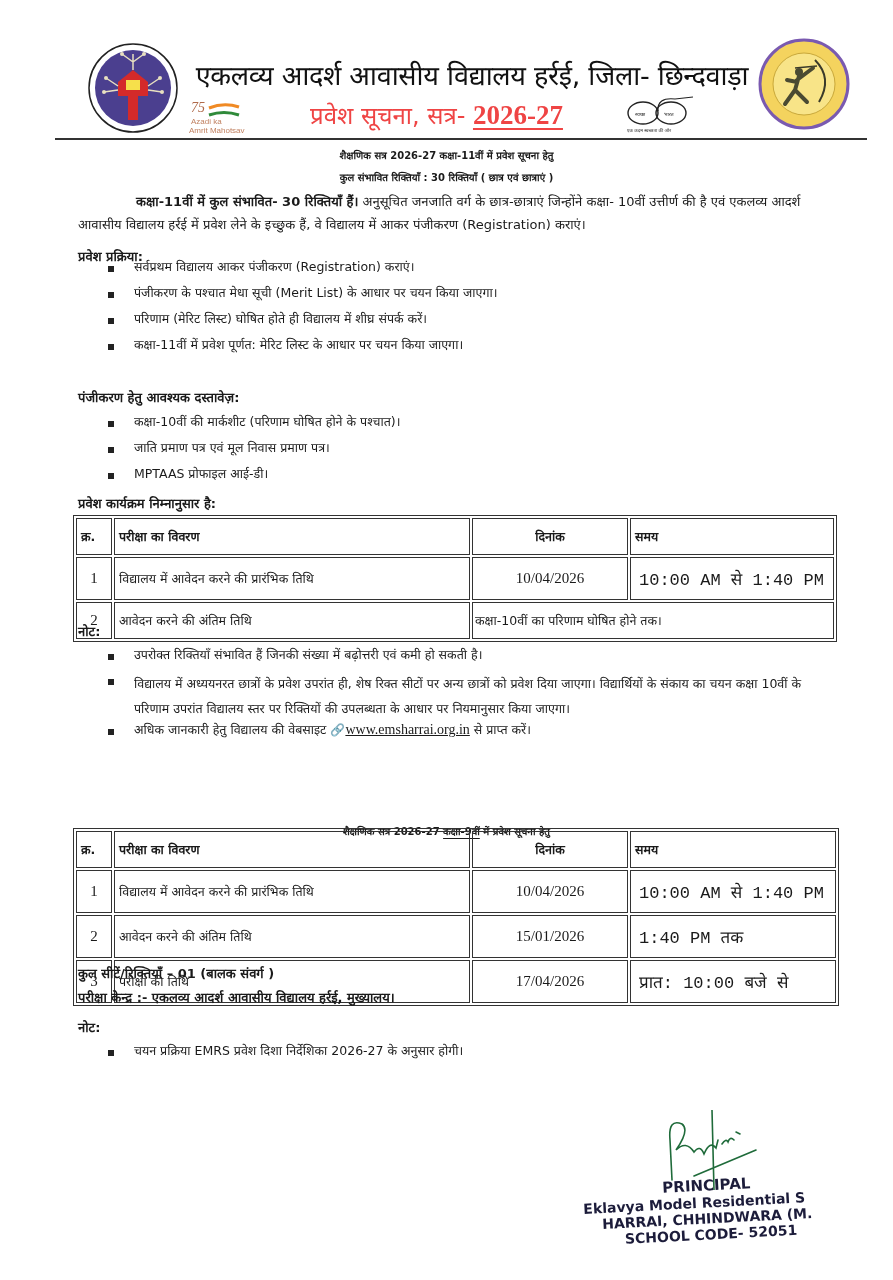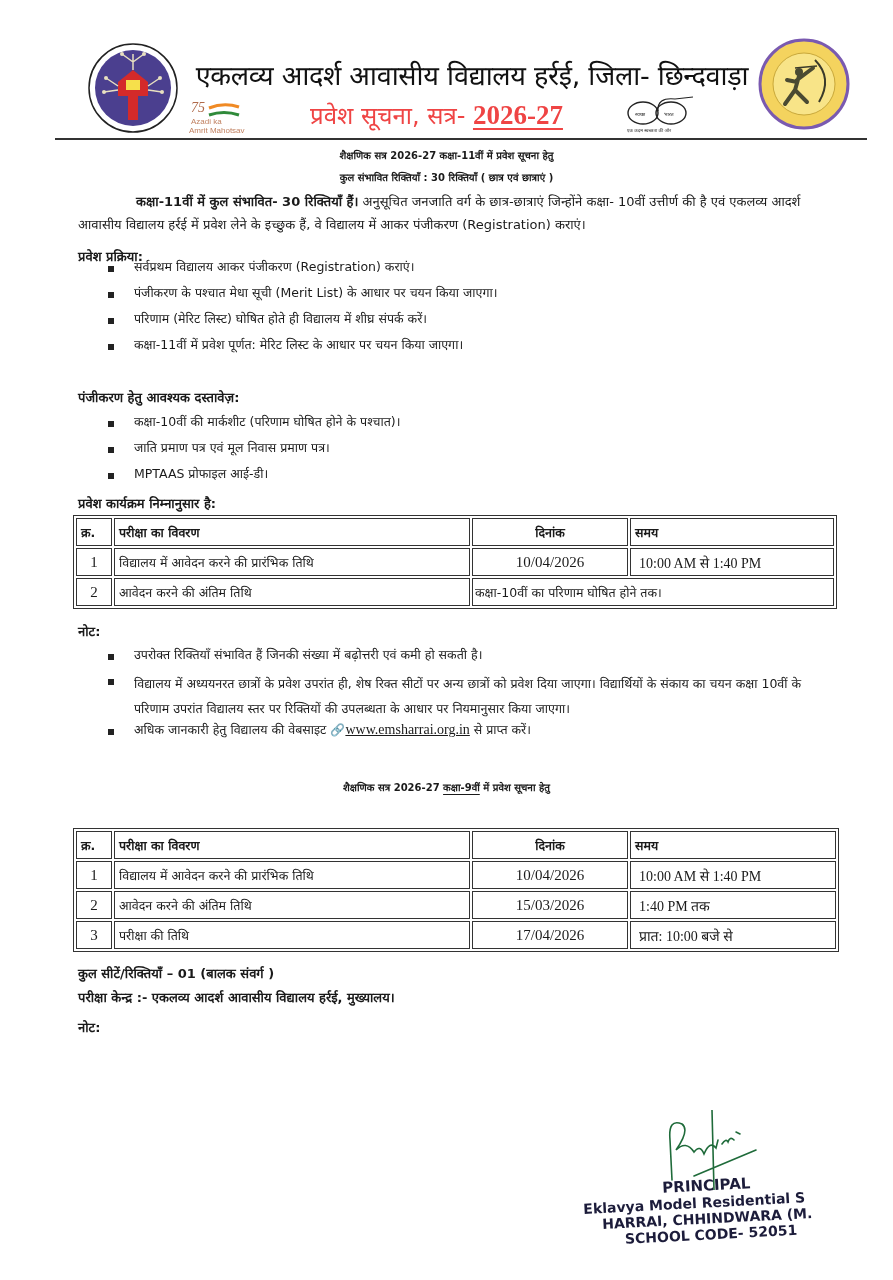--- a/index.html
+++ b/index.html
@@ -51,29 +51,29 @@
   .latin { font-family: "Liberation Serif", serif; font-size: 14px; }
   .link { text-decoration: underline; color: #1a1a1a; }
   .link-icon { display: inline-block; width: 12px; font-size: 12px; margin-right: 3px; }
 
   
   table.sched {
     position: absolute; border-collapse: separate; border-spacing: 2px;
     border: 1.5px solid #333;
   }
   table.sched td, table.sched th {
-    border: 1.5px solid #333; height: 28px; padding: 0 4px;
+    border: 1.5px solid #333; height: 28px; padding: 9px 4px;
     font-family: "DejaVu Sans", sans-serif; font-size: 12.5px; font-weight: normal; color: #1a1a1a;
     vertical-align: middle;
   }
   table.sched th { font-weight: bold; text-align: left; }
   table.sched th.c-date { text-align: center; }
   table.sched td.c-num { text-align: center; font-family: "Liberation Serif", serif; font-size: 15px; }
   table.sched td.c-date { text-align: center; font-family: "Liberation Serif", serif; font-size: 15px; }
-  table.sched td.c-time { font-family: Liberation Serif, serif; font-size: 14px; padding-left: 8px; }
+  table.sched td.c-time { font-family: Liberation Mono, monospace; font-size: 17px; padding-left: 8px; }
 
   
   .signature { position: absolute; left: 660px; top: 1110px; width: 120px; height: 80px; }
   .sign-block {
     position: absolute; left: 582px; top: 1183px; width: 240px;
     font-family: "DejaVu Sans", sans-serif; font-weight: bold; color: #1c1c3a; transform: rotate(-3deg);
     transform-origin: left top;
   }
   .sign-block div { white-space: nowrap; }
   .sign-principal { padding-left: 80px; font-size: 15px; }
@@ -179,57 +179,58 @@
 
 <div class="section-label" style="top:622px;">नोट:</div>
 <ul class="bullets" style="left:108px; top:646px; width:730px;">
   <li style="height:25px;">उपरोक्त रिक्तियाँ संभावित हैं जिनकी संख्या में बढ़ोत्तरी एवं कमी हो सकती है।</li>
   <li style="height:50px; line-height:25px;">विद्यालय में अध्ययनरत छात्रों के प्रवेश उपरांत ही, शेष रिक्त सीटों पर अन्य छात्रों को प्रवेश दिया जाएगा। विद्यार्थियों के संकाय का चयन कक्षा 10वीं के परिणाम उपरांत विद्यालय स्तर पर रिक्तियों की उपलब्धता के आधार पर नियमानुसार किया जाएगा।</li>
   <li style="height:25px;">
     <span>अधिक जानकारी हेतु विद्यालय की वेबसाइट </span><span class="link-icon">🔗</span><span class="link latin">www.emsharrai.org.in</span><span> से प्राप्त करें।</span>
   </li>
 </ul>
 
-<div class="centered-heading" style="top:780px;">
+<div class="centered-heading" style="top:824px;">
   <span>शैक्षणिक सत्र 2026-27 </span><span style="text-decoration:underline; text-underline-offset:3px;">कक्षा-9वीं</span><span> में प्रवेश सूचना हेतु</span>
 </div>
 
 <table class="sched" style="left:73px; top:828px; width:766px;">
   <tbody>
       <tr>
     <th style="width:36px;">क्र.</th>
     <th style="width:356px;">परीक्षा का विवरण</th>
     <th class="c-date" style="width:156px;">दिनांक</th>
     <th>समय</th>
   </tr>
   <tr>
     <td class="c-num">1</td>
     <td>विद्यालय में आवेदन करने की प्रारंभिक तिथि</td>
     <td class="c-date">10/04/2026</td>
     <td class="c-time">10:00 AM से 1:40 PM</td>
   </tr>
   <tr>
     <td class="c-num">2</td>
     <td>आवेदन करने की अंतिम तिथि</td>
-    <td class="c-date">15/03/2026</td>
+    <td class="c-date">15/01/2026</td>
     <td class="c-time">1:40 PM तक</td>
   </tr>
   <tr>
     <td class="c-num">3</td>
     <td>परीक्षा की तिथि</td>
     <td class="c-date">17/04/2026</td>
     <td class="c-time">प्रात: 10:00 बजे से</td>
   </tr>
 </tbody>
   </table>
 
 <div class="section-label" style="top:964px;">कुल सीटें/रिक्तियाँ – 01 (बालक संवर्ग )</div>
 <div class="section-label" style="top:988px;">परीक्षा केन्द्र :-  एकलव्य आदर्श आवासीय विद्यालय हर्रई, मुख्यालय।</div>
 <div class="section-label" style="top:1018px;">नोट:</div>
 <ul class="bullets" style="left:108px; top:1042px; width:720px;">
+  <li style="height:25px;">चयन प्रक्रिया EMRS प्रवेश दिशा निर्देशिका 2026-27 के अनुसार होगी।</li>
 </ul>
 
 <svg class="signature" viewBox="0 0 120 80">
   <path d="M12 70 L10 30 Q8 8 22 14 Q30 20 16 40 Q26 30 34 42 Q40 34 44 44 Q50 30 56 38 L58 30 M52 0 L54 80 M62 34 Q66 28 68 32 Q70 26 74 30 M76 22 L80 24 M34 66 L96 40" stroke="#1f6b3a" stroke-width="1.6" fill="none" stroke-linecap="round"></path>
 </svg>
 <div class="sign-block">
   <div class="sign-principal">PRINCIPAL</div>
   <div class="sign-school">Eklavya Model Residential S</div>
   <div class="sign-place">HARRAI, CHHINDWARA (M.</div>
   <div class="sign-code">SCHOOL CODE- 52051</div>

